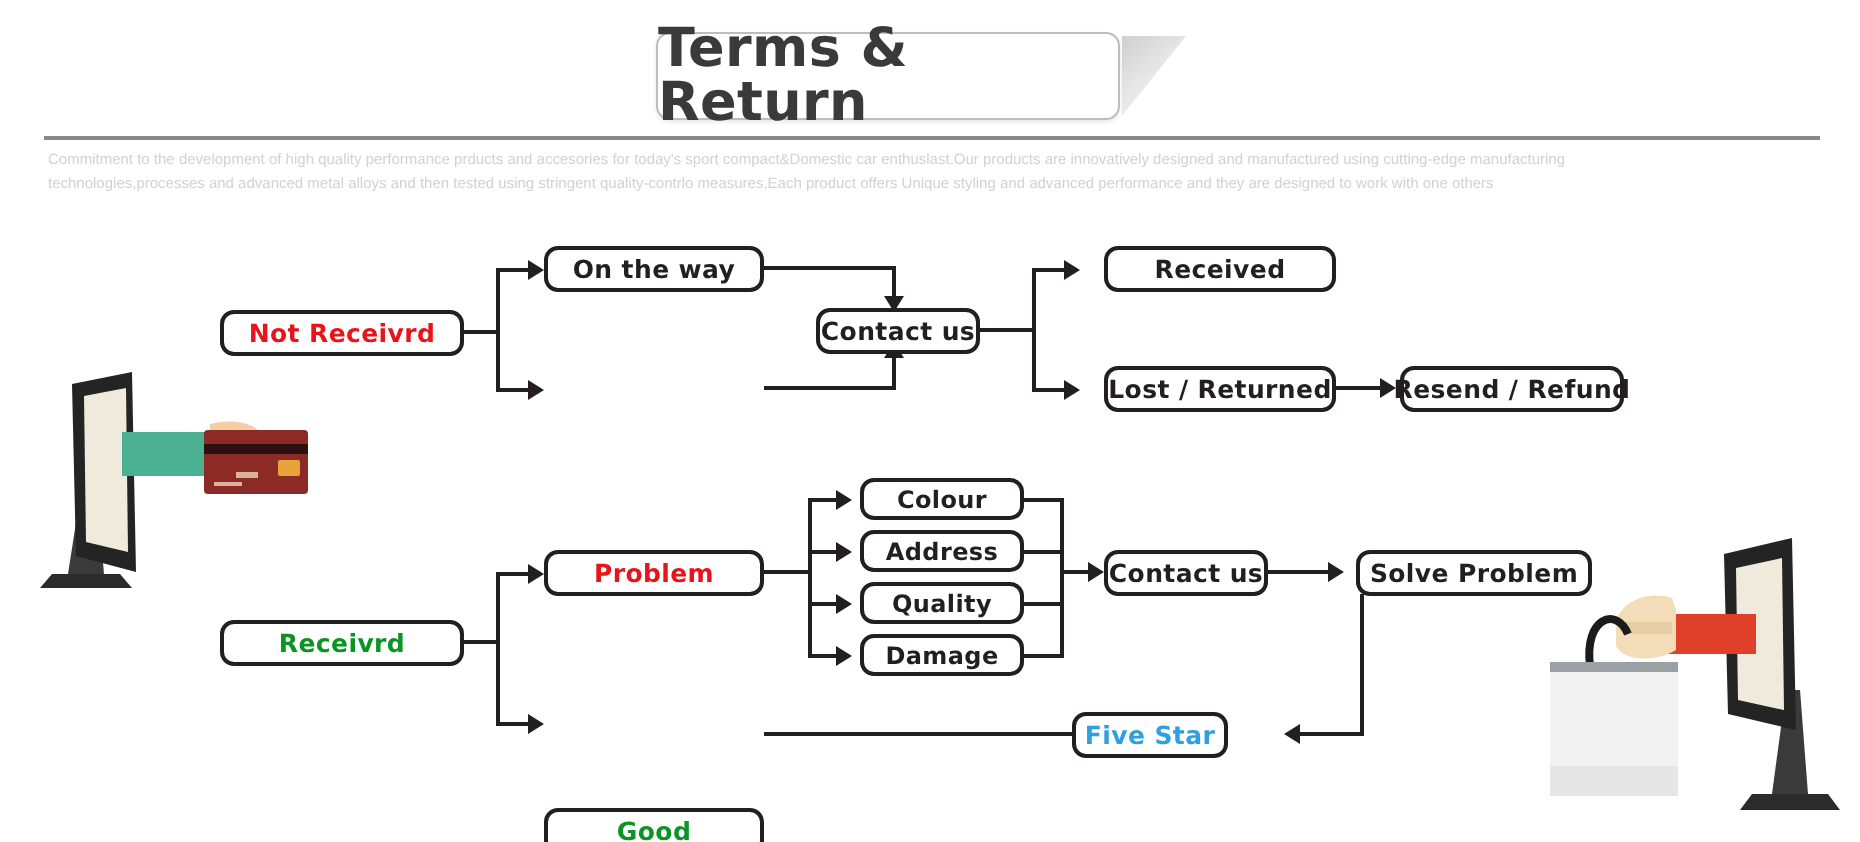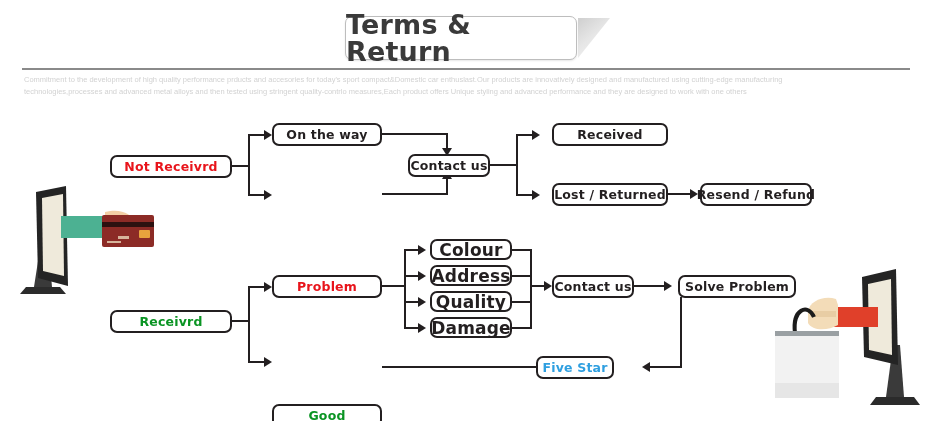--- a/index.html
+++ b/index.html
@@ -1,20 +1,20 @@
 <!DOCTYPE html>
 <html><head>
 <meta charset="utf-8">
 <style>
   html,body{margin:0;padding:0;background:#fff;}
   body{width:930px;height:421px;font-family:"Liberation Sans",sans-serif;}
   #page{position:relative;width:930px;height:421px;overflow:hidden;background:#fff;}
 
   
-  .banner-wrap{position:absolute;left:345px;top:16px;height:53px;}
+  .banner-wrap{position:absolute;left:328px;top:16px;height:53px;}
   .banner{position:relative;display:flex;align-items:center;justify-content:center;
           height:44px;width:232px;box-sizing:border-box;
           background:#fff;border:1px solid #bdbdbd;border-radius:7px;
           box-shadow:0 1px 2px rgba(0,0,0,.10);}
   .banner-text{font-family:"DejaVu Sans",sans-serif;font-weight:bold;font-size:27px;
                color:#3a3a3a;letter-spacing:.2px;line-height:1;}
   .banner-tail2{position:absolute;left:233px;top:2px;width:32px;height:40px;
                 background:linear-gradient(140deg,#cfcfcf 0%,#e6e6e6 45%,#f7f7f7 100%);
                 clip-path:polygon(0 0,100% 0,0 100%);}
 
@@ -25,21 +25,21 @@
          font-family:"Liberation Sans",sans-serif;}
 
   
   .chart{position:absolute;left:0;top:105px;width:930px;height:316px;}
   .box{position:absolute;box-sizing:border-box;background:#fff;
        border:2px solid #231f20;border-radius:7px;
        display:flex;align-items:center;justify-content:center;
        font-family:"DejaVu Sans",sans-serif;font-weight:bold;
        font-size:12.5px;color:#231f20;letter-spacing:.2px;
        white-space:nowrap;}
-  .box.sm{font-size:17px;}
+  .box.sm{font-size:12px;}
   .red{color:#e8141b;}
   .green{color:#0a9423;}
   .blue{color:#2e9fe0;}
 
   
   .ln{position:absolute;background:#231f20;}
   .h{height:2px;}
   .v{width:2px;}
   .arr{position:absolute;width:0;height:0;}
   .arr-r{border-left:8px solid #231f20;border-top:5px solid transparent;border-bottom:5px solid transparent;}

